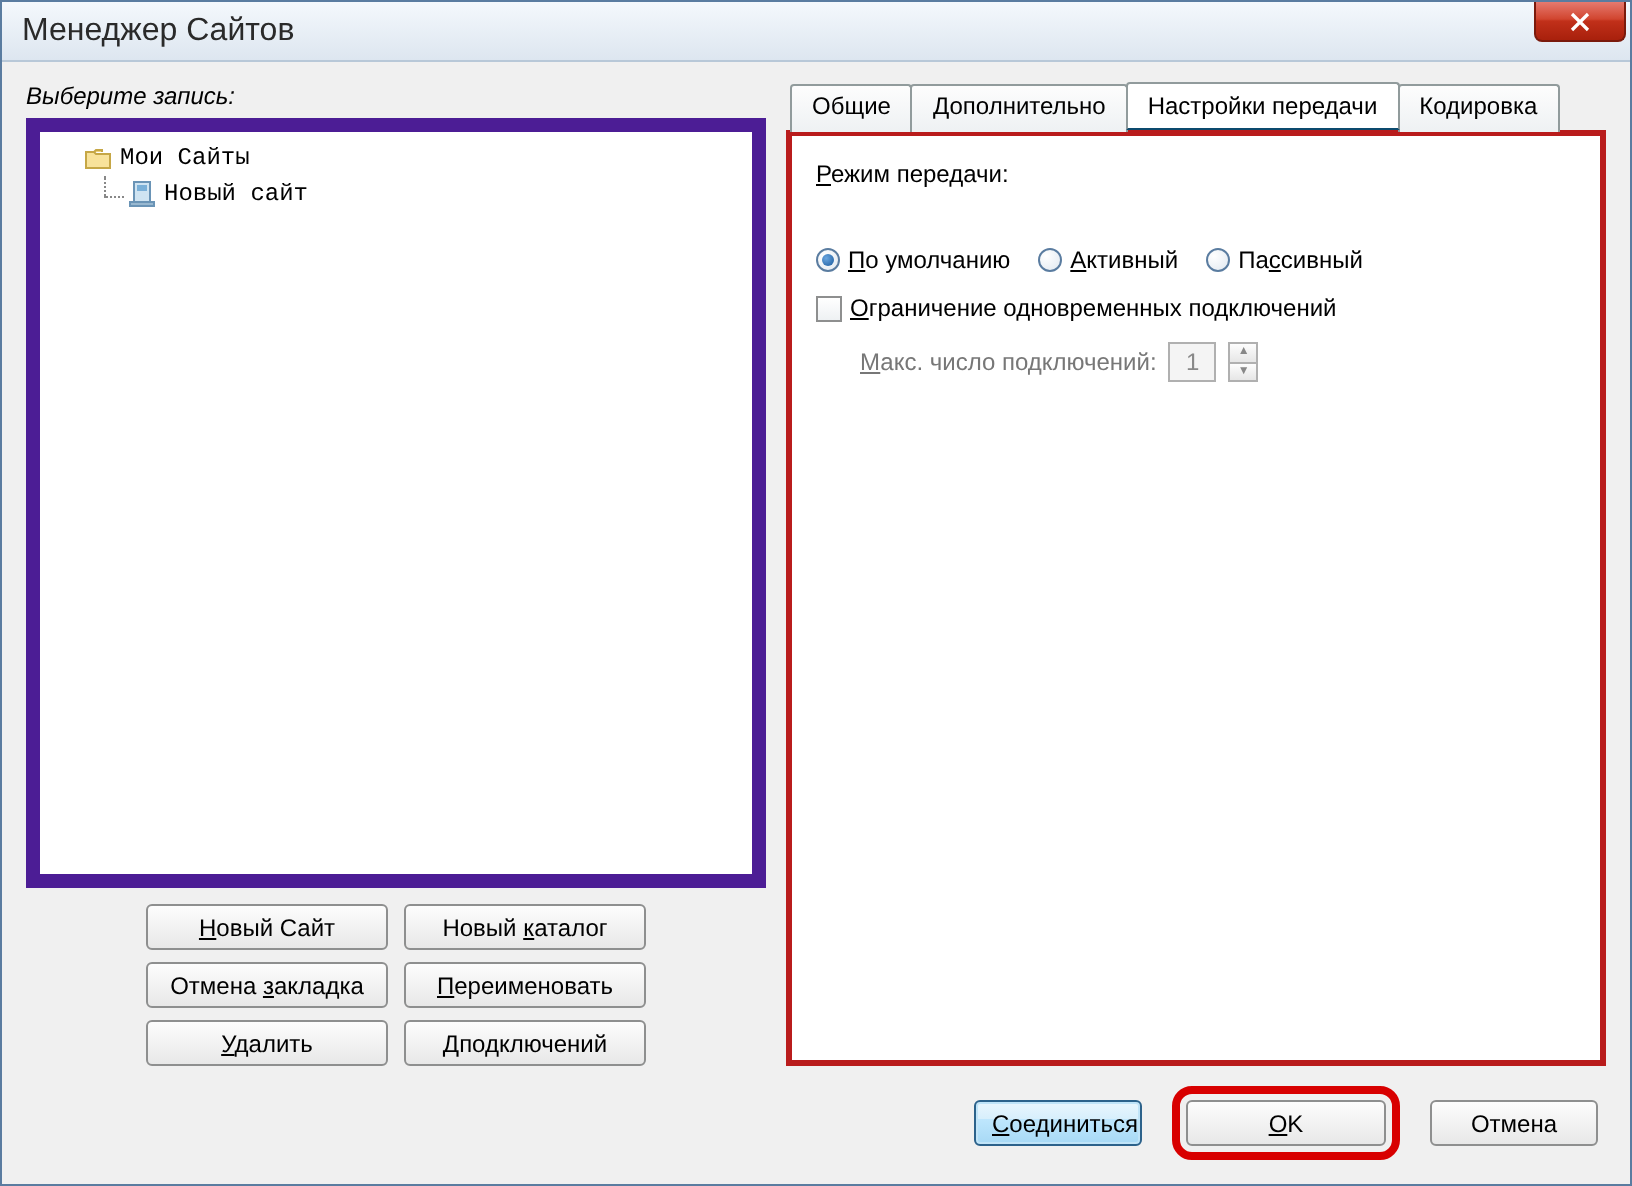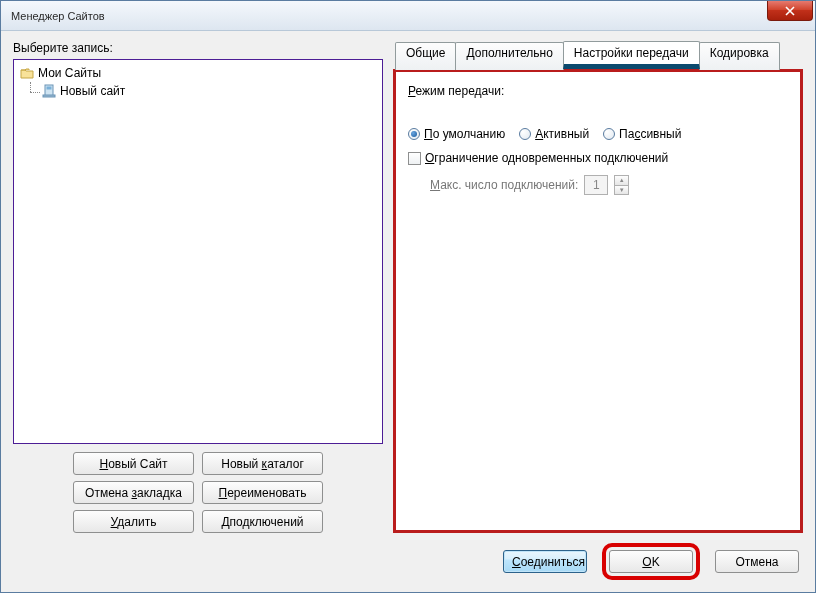--- a/index.html
+++ b/index.html
@@ -21,21 +21,21 @@
     height: 30px;
     background: linear-gradient(to bottom, #f4f8fc, #dde6f0);
     border-bottom: 1px solid #b8c8d8;
     display: flex;
     align-items: center;
     padding: 0 0 0 10px;
     position: relative;
   }
   .titlebar .title {
     color: #2a2a2a;
-    font-size: 11px;
+    font-size: 16px;
   }
   .close-btn {
     position: absolute;
     right: 2px; top: 0;
     width: 46px; height: 20px;
     background: linear-gradient(to bottom, #e67a6f 0%, #d1452f 45%, #c1301a 50%, #a8200c 100%);
     border: 1px solid #7a1a0c;
     border-top: none;
     border-radius: 0 0 4px 4px;
     color: #fff;
@@ -56,28 +56,30 @@
     display: flex;
     gap: 10px;
   }
   .left-pane {
     width: 370px;
     display: flex;
     flex-direction: column;
   }
   .label {
     margin-bottom: 4px;
+    font-style: italic;
   }
   .tree {
     flex: 1;
     background: #fff;
-    border: 1px solid #4c1d95;
-    padding: 4px 4px;
+    border: 7px solid #4c1d95;
+    padding: 4px 20px;
     overflow: auto;
     height: 374px;
+    font-family: Liberation Mono, monospace;
   }
   .tree-item {
     display: flex;
     align-items: center;
     padding: 1px 2px;
     cursor: pointer;
     gap: 4px;
     line-height: 16px;
   }
   .tree-child {
@@ -148,21 +150,21 @@
     background: linear-gradient(to bottom, #fdfdfd, #eef1f3);
     border-radius: 2px 2px 0 0;
     margin-right: -1px;
     cursor: pointer;
     position: relative;
     font-size: 12px;
     top: 1px;
   }
   .tab.active {
     background: #fff;
-    border-bottom: 5px solid #0c4a6e;
+    border-bottom: 1px solid #0c4a6e;
     top: 0px;
     padding-top: 4px;
     padding-bottom: 4px;
     z-index: 3;
     text-align: right;
   }
   .tab-content {
     flex: 1;
     background: #fff;
     border: 3px solid #b91c1c;
@@ -234,21 +236,21 @@
     border: 1px solid #2c628b;
     background: linear-gradient(to bottom, #eaf6fd 0%, #d7effc 40%, #bee6fd 41%, #a7d9f5 100%);
     box-shadow: inset 0 0 0 1px #c0e4f8;
   }
   .ok-highlight {
     border: 4px solid #d80000;
     border-radius: 10px;
     padding: 3px;
     display: inline-flex;
   }
-  .ok-highlight button.win { width: 84px; }
+  .ok-highlight button.win { width: 100px; }
 </style>
 </head>
 <body>
 
 <div class="window">
   <div class="titlebar">
     <span class="title">Менеджер Сайтов</span>
     <div class="close-btn">
       <svg viewBox="0 0 10 10">
           <path d="M1 1 L9 9 M9 1 L1 9" stroke="#fff" stroke-width="1.6"></path>

